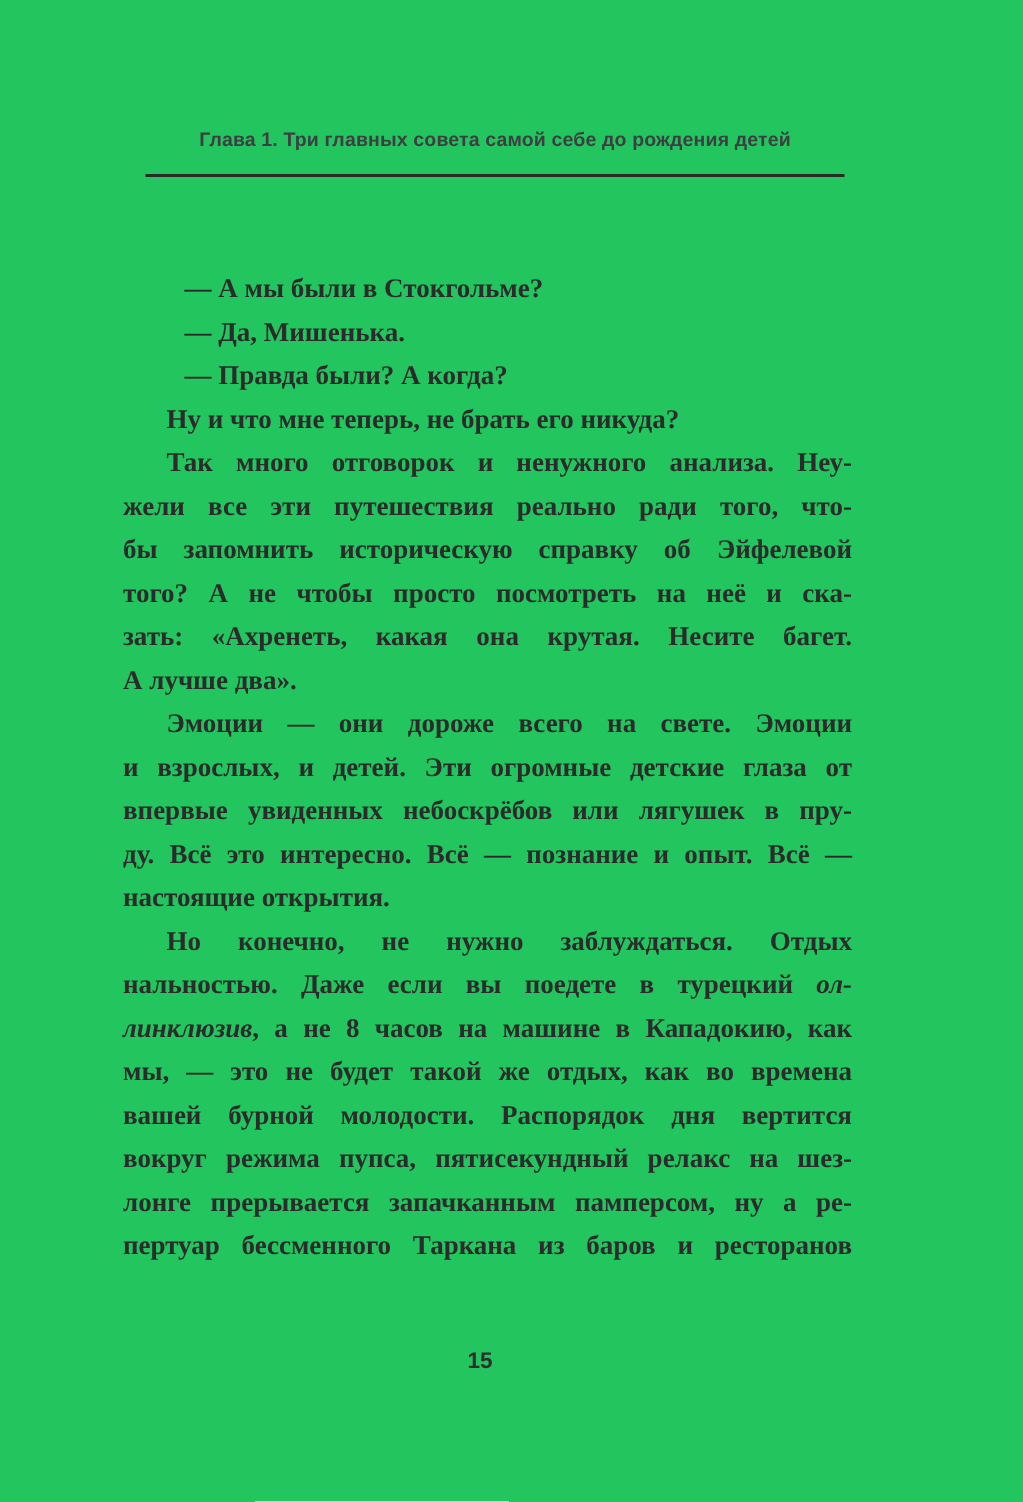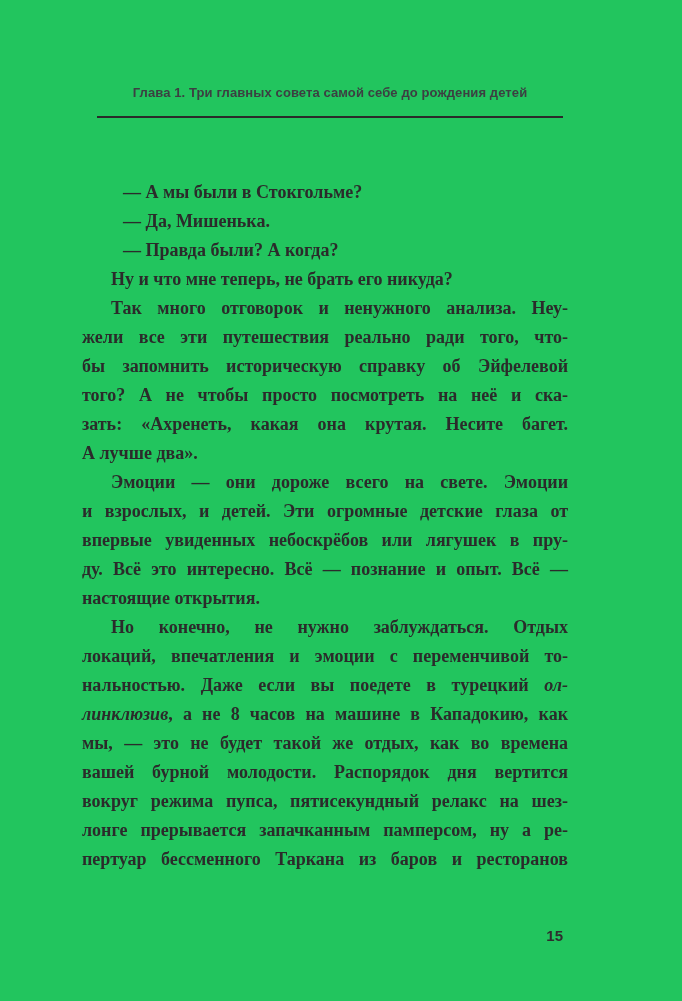--- a/index.html
+++ b/index.html
@@ -60,26 +60,25 @@
   }
   .para.text .line.first { text-indent: 29px; }
   .para.dialogue .line.first { text-indent: 41px; }
   .line i { font-style: italic; }
   
   .page-number {
     position: absolute;
     left: 77px;
     top: 898px;
     width: 486px;
-    text-align: right;
+    text-align: center;
     font-family: "Liberation Sans", sans-serif;
     font-size: 15px;
     line-height: 20px;
     color: #2e2e2e;
-    margin-top: 28px;
   }
 </style>
 </head>
 <body>
 
 <div class="page" style="background: #22c55e; font-weight: bold;">
   <div class="running-head" style="color: rgb(60, 63, 66);">
     <span>Глава 1. Три главных совета самой себе до рождения детей</span>
   </div>
   <div class="head-rule" style="background: rgb(42, 42, 42);"></div>
@@ -106,21 +105,20 @@
       </div>
       <div class="para text">
         <div class="line first just"><span>Эмоции — они дороже всего на свете. Эмоции</span></div>
         <div class="line just"><span>и взрослых, и детей. Эти огромные детские глаза от</span></div>
         <div class="line just"><span>впервые увиденных небоскрёбов или лягушек в пру-</span></div>
         <div class="line just"><span>ду. Всё это интересно. Всё — познание и опыт. Всё —</span></div>
         <div class="line"><span>настоящие открытия.</span></div>
       </div>
       <div class="para text">
         <div class="line first just"><span>Но конечно, не нужно заблуждаться. Отдых</span></div>
-        <div class="line just"><span>локаций, впечатления и эмоции с переменчивой то-</span></div>
         <div class="line just"><span>нальностью. Даже если вы поедете в турецкий </span><i>ол-</i></div>
         <div class="line just"><i>линклюзив</i><span>, а не 8 часов на машине в Кападокию, как</span></div>
         <div class="line just"><span>мы, — это не будет такой же отдых, как во времена</span></div>
         <div class="line just"><span>вашей бурной молодости. Распорядок дня вертится</span></div>
         <div class="line just"><span>вокруг режима пупса, пятисекундный релакс на шез-</span></div>
         <div class="line just"><span>лонге прерывается запачканным памперсом, ну а ре-</span></div>
         <div class="line just"><span>пертуар бессменного Таркана из баров и ресторанов</span></div>
       </div>
     </div>
   <div class="page-number">15</div>

